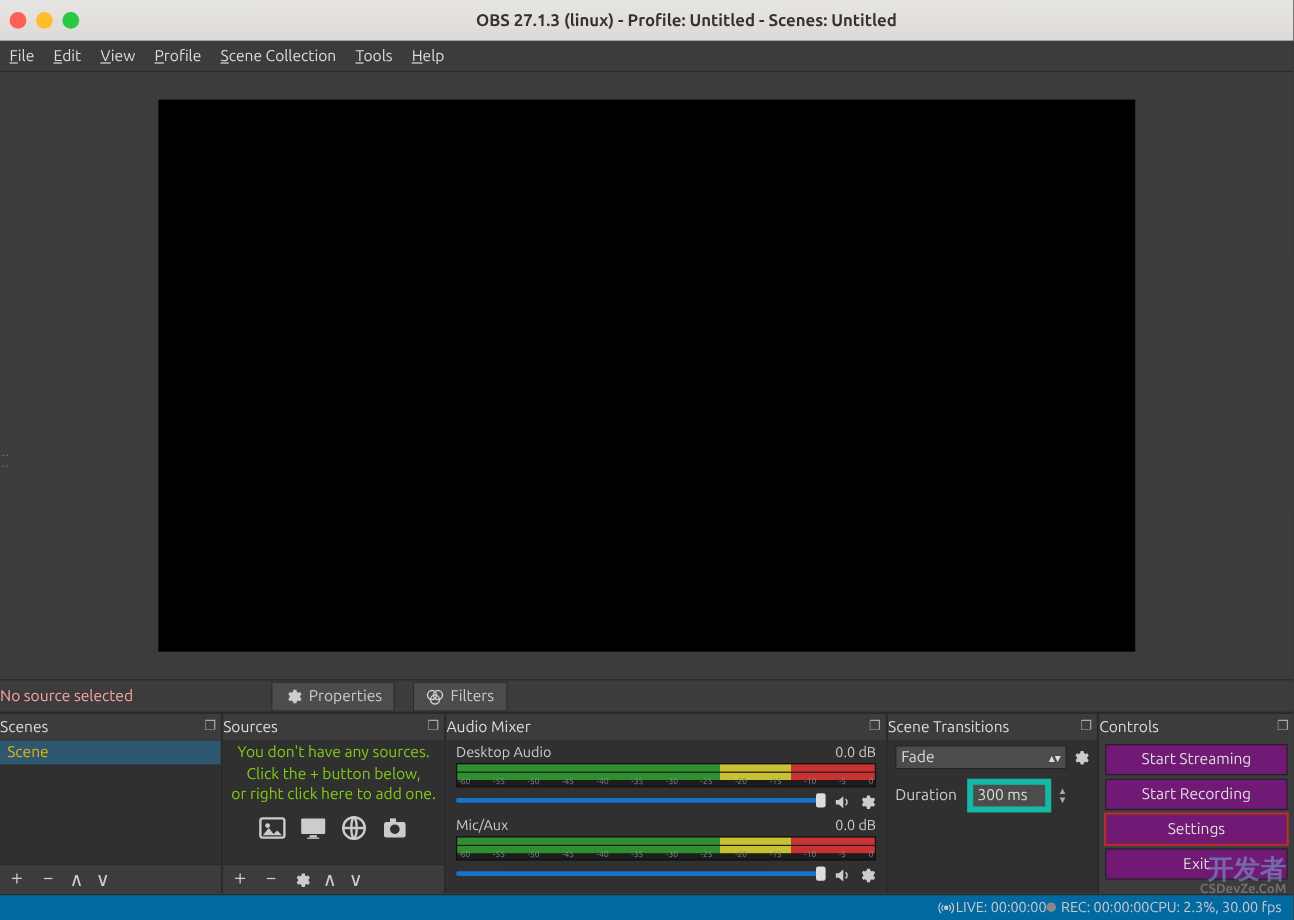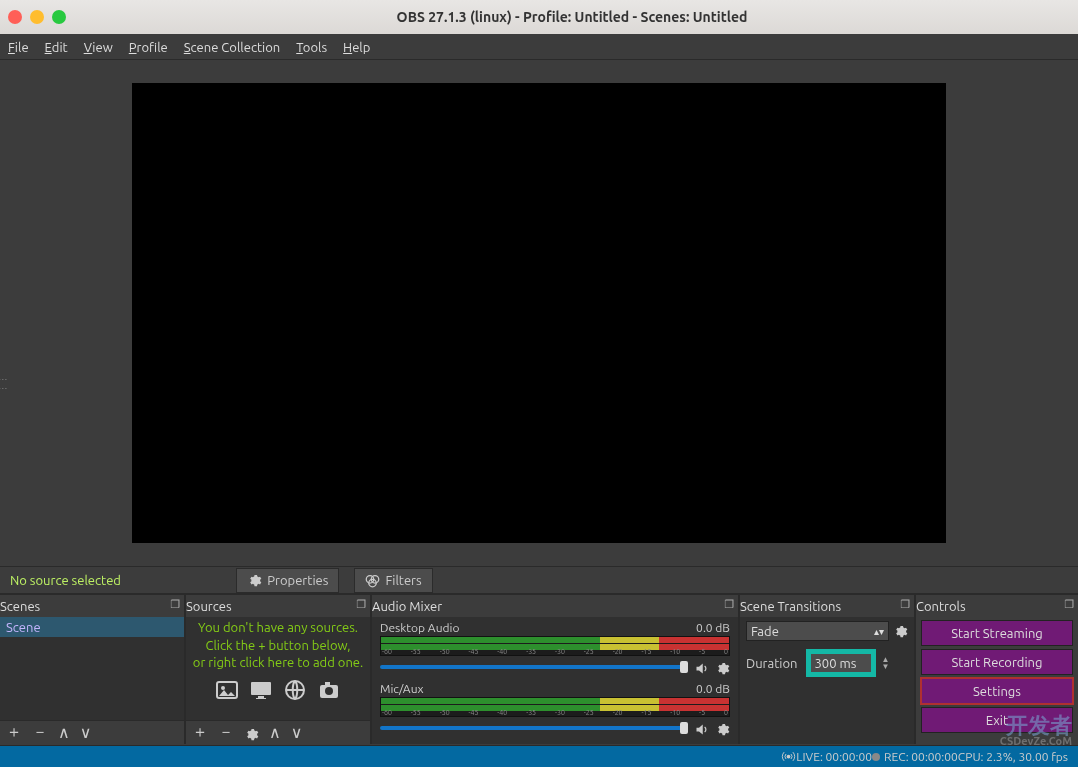--- a/index.html
+++ b/index.html
@@ -7,31 +7,31 @@
 .titlebar { height:34px; background:linear-gradient(#e8e6e4,#dcd9d6); display:flex; align-items:center; padding:0 8px; color:#444; }
 .tlight { width:14px; height:14px; border-radius:50%; margin-right:8px; }
 .tl-red{background:#ff5f57;} .tl-yellow{background:#ffbd2e;} .tl-green{background:#28c940;}
 .title-text { flex:1; text-align:center; font-weight:600; font-size:14px; color:#333; }
 .menubar { height:26px; background:#3c3c3c; display:flex; align-items:center; padding:0 8px; gap:16px; border-bottom:1px solid #2a2a2a; }
 .menu-item { color:#ddd; cursor:pointer; }
 .menu-item .ul { text-decoration:underline; }
 .preview-area { height:506px; background:#3c3c3c; display:flex; align-items:center; justify-content:center; padding:8px 0; }
 .preview-canvas { background:#000; width:814px; height:460px; }
 .mid-bar { height:28px; display:flex; align-items:center; border-top:1px solid #2a2a2a; border-bottom:1px solid #2a2a2a; }
-.mid-label { padding:0 10px; color:#bef264;text-align:center; }
+.mid-label { padding:0 0; color:#fca5a5;text-align:center; }
 .mid-buttons { display:flex; gap:15px; margin-left:auto; margin-right:auto; position:relative; left:-270px;}
 .tool-btn { background:#4c4c4c; border:1px solid #2b2b2b; color:#ccc; padding:4px 10px; display:flex; align-items:center; gap:5px; cursor:pointer; }
 .docks { display:flex; height:150px; border-top:1px solid #2a2a2a; }
 .dock { display:flex; flex-direction:column; border-right:2px solid #2a2a2a; }
 .dock:last-child{border-right:none;}
 .dock-header { height:22px; background:#3c3c3c; display:flex; align-items:center; justify-content:flex-start; position:relative; font-size:13px; color:#ddd; }
 .dock-pop { position:absolute; right:4px; top:3px; font-size:11px; color:#aaa; cursor:pointer; }
 .dock-body { flex:1; background:#303030; position:relative; overflow:hidden; }
 .dock-scenes { width:186px; }
-.scene-row { background:#2d586f; color:#c4b5fd; padding:3px 6px; }
+.scene-row { background:#2d586f; color:#eab308; padding:3px 6px; }
 .dock-footer { height:24px; display:flex; align-items:center; gap:10px; padding:0 6px; color:#ccc; background:#3c3c3c; border-top:1px solid #2a2a2a; font-size:16px;}
 .ftr-btn { cursor:pointer; }
 .dock-sources { width:186px; }
 .src-empty { color:#84cc16; font-size:13px; text-align:center; padding:2px 2px; line-height:1.35; }
 .src-icons { display:flex; justify-content:center; gap:10px; margin-top:6px; font-size:22px; color:#ccc; }
 .dock-audio { width:368px; }
 .audio-channel { padding:4px 8px 2px 8px; }
 .audio-top { display:flex; justify-content:space-between; font-size:12px; color:#ccc; }
 .meter { height:20px; background:#1c1c1c; position:relative; margin-top:2px; border:1px solid #111;}
 .meter-grad { position:absolute; top:0; left:0; right:0; height:6px; background:linear-gradient(90deg,#2d8f2d 0%, #2d8f2d 63%, #c8c132 63%, #c8c132 80%, #c83232 80%, #c83232 100%);}

